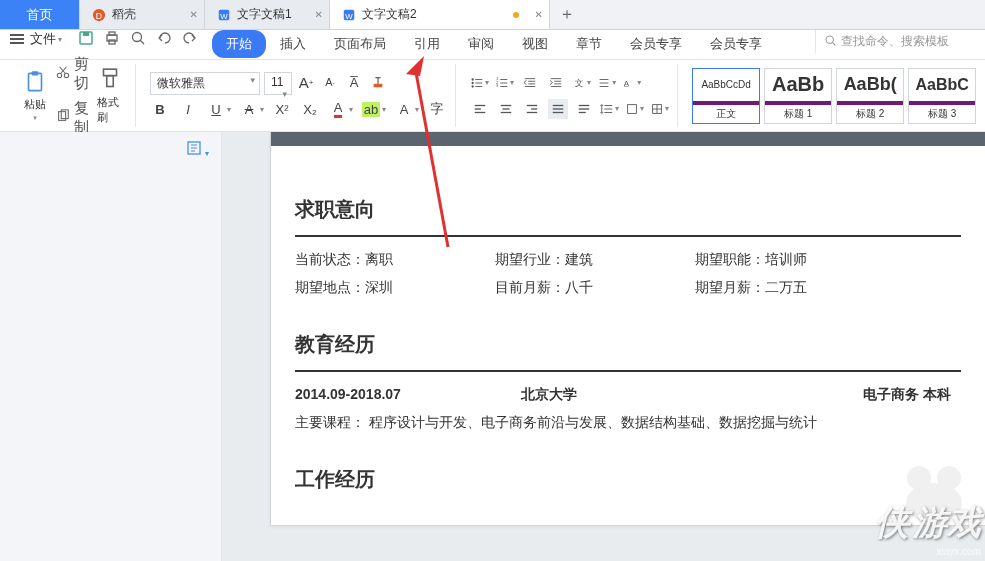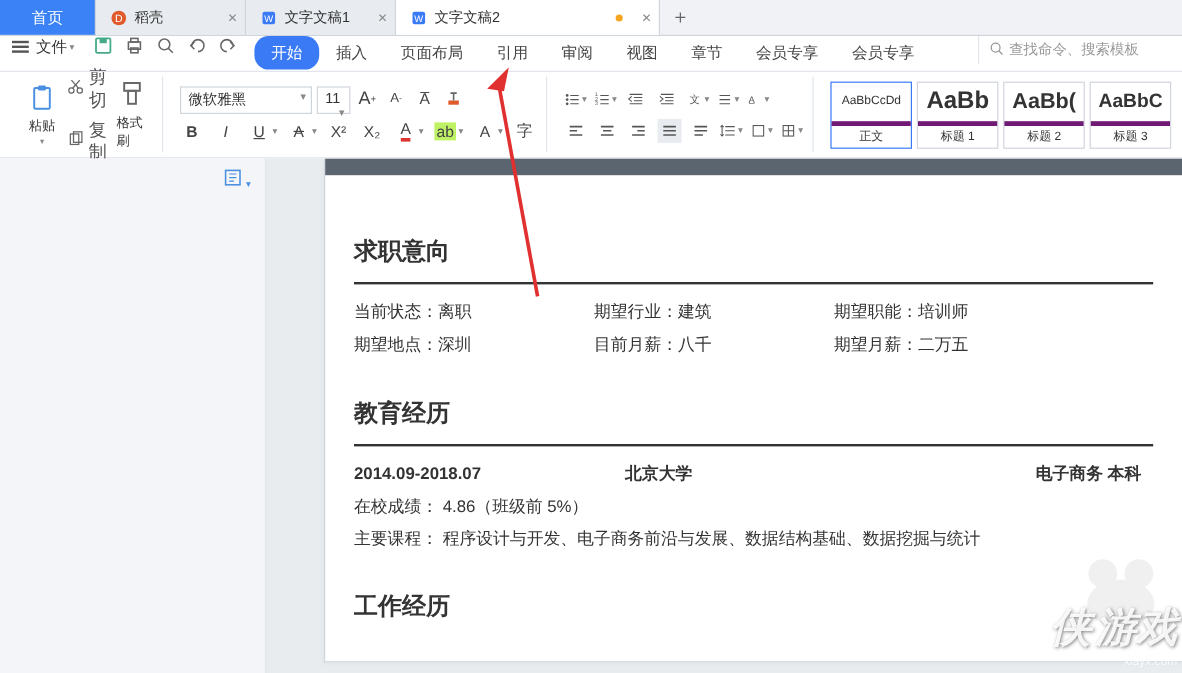--- a/index.html
+++ b/index.html
@@ -742,24 +742,20 @@
         </div>
 
         <div class="sec-title" style="margin-top:34px">教育经历</div>
         <hr class="sec-divider">
         <div class="edu-row">
           <span>2014.09-2018.07</span>
           <span class="edu-school">北京大学</span>
           <span class="edu-major">电子商务  本科</span>
         </div>
         <div class="edu-line">
-          <span>在校成绩：</span>
-          <span>4.86（班级前 5%）</span>
-        </div>
-        <div class="edu-line">
           <span>主要课程：</span>
           <span>程序设计与开发、电子商务前沿与发展、数据结构基础、数据挖掘与统计</span>
         </div>
 
         <div class="sec-title" style="margin-top:34px">工作经历</div>
       </div>
     </div>
   </div>
 </div>
 

